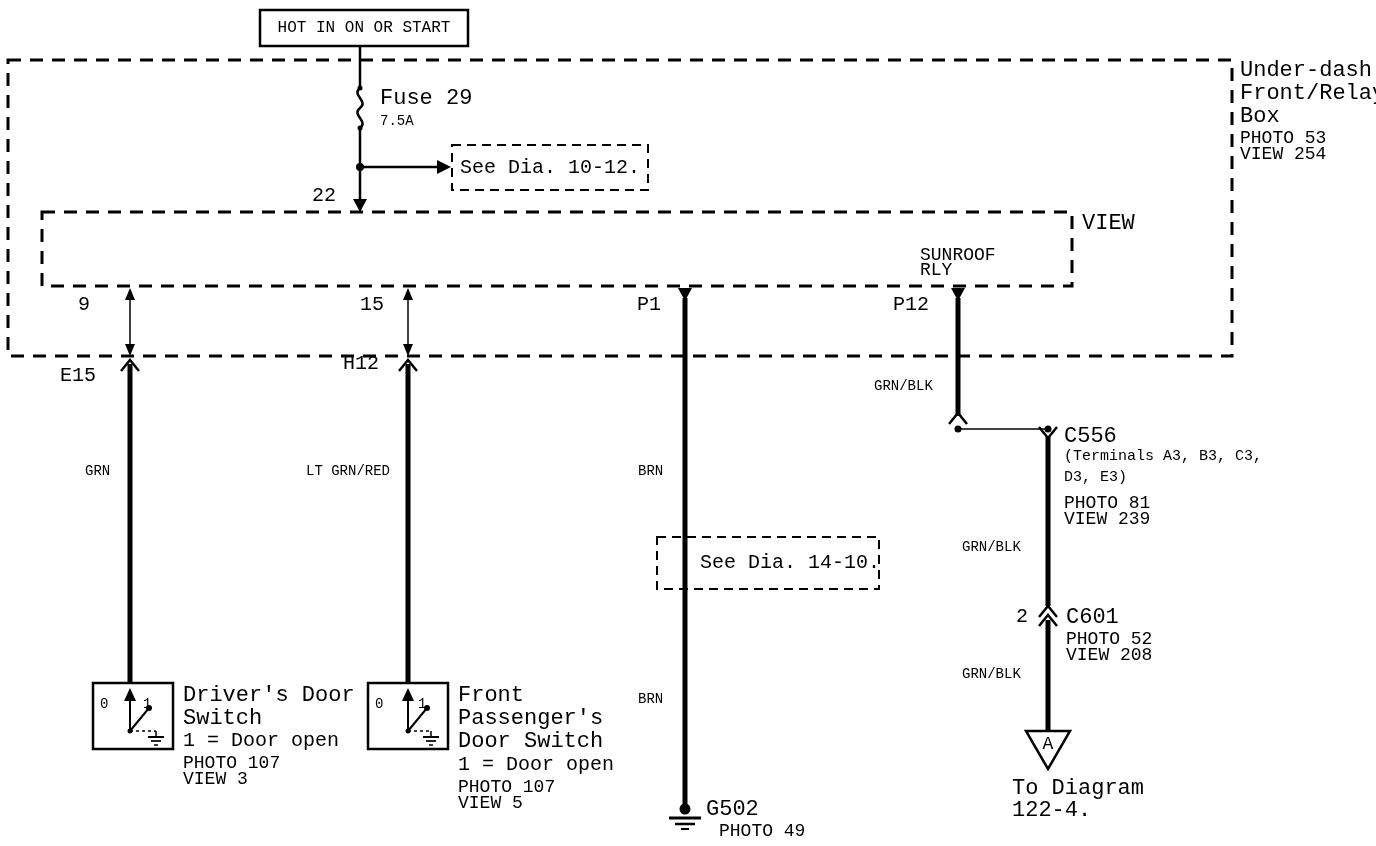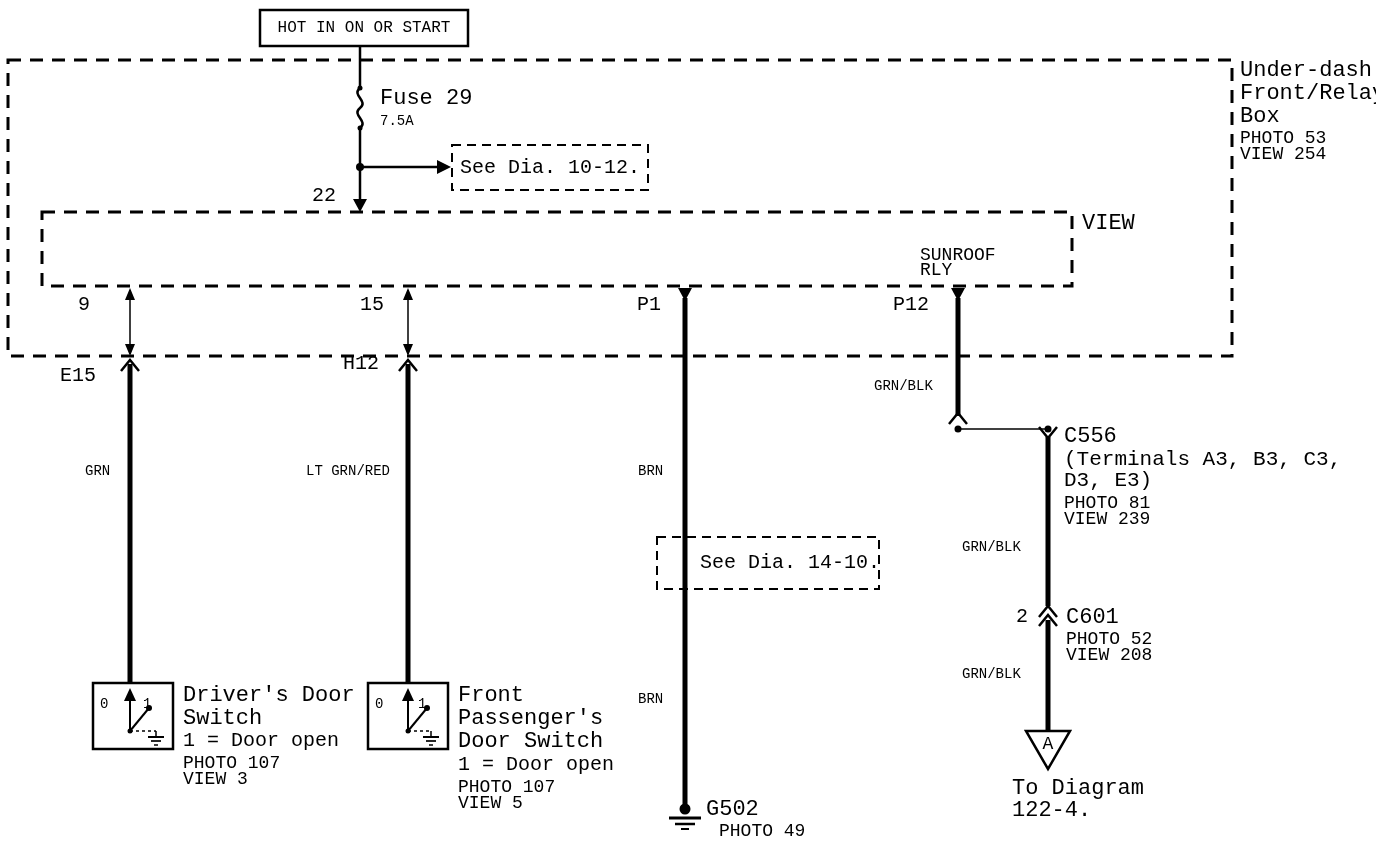--- a/index.html
+++ b/index.html
@@ -5,21 +5,21 @@
   *{margin:0;padding:0;box-sizing:border-box}
   html,body{background:#ffffff}
   #stage{
     position:relative;width:1376px;height:846px;background:#fff;
     font-family:Liberation Mono, monospace;color:#000;overflow:hidden;
   }
   #stage svg{position:absolute;left:0;top:0;display:block}
   .lbl{position:absolute;white-space:nowrap;line-height:1.18}
   .s19{font-size:22px}
   .s18{font-size:20px}
-  .s17{font-size:21px}
+  .s17{font-size:15px}
   .s16{font-size:16px}
   .s14{font-size:14px}
   .s13{font-size:18px}
   .ctr{text-align:center}
 </style>
 </head>
 <body>
 
 <div id="stage">
 

